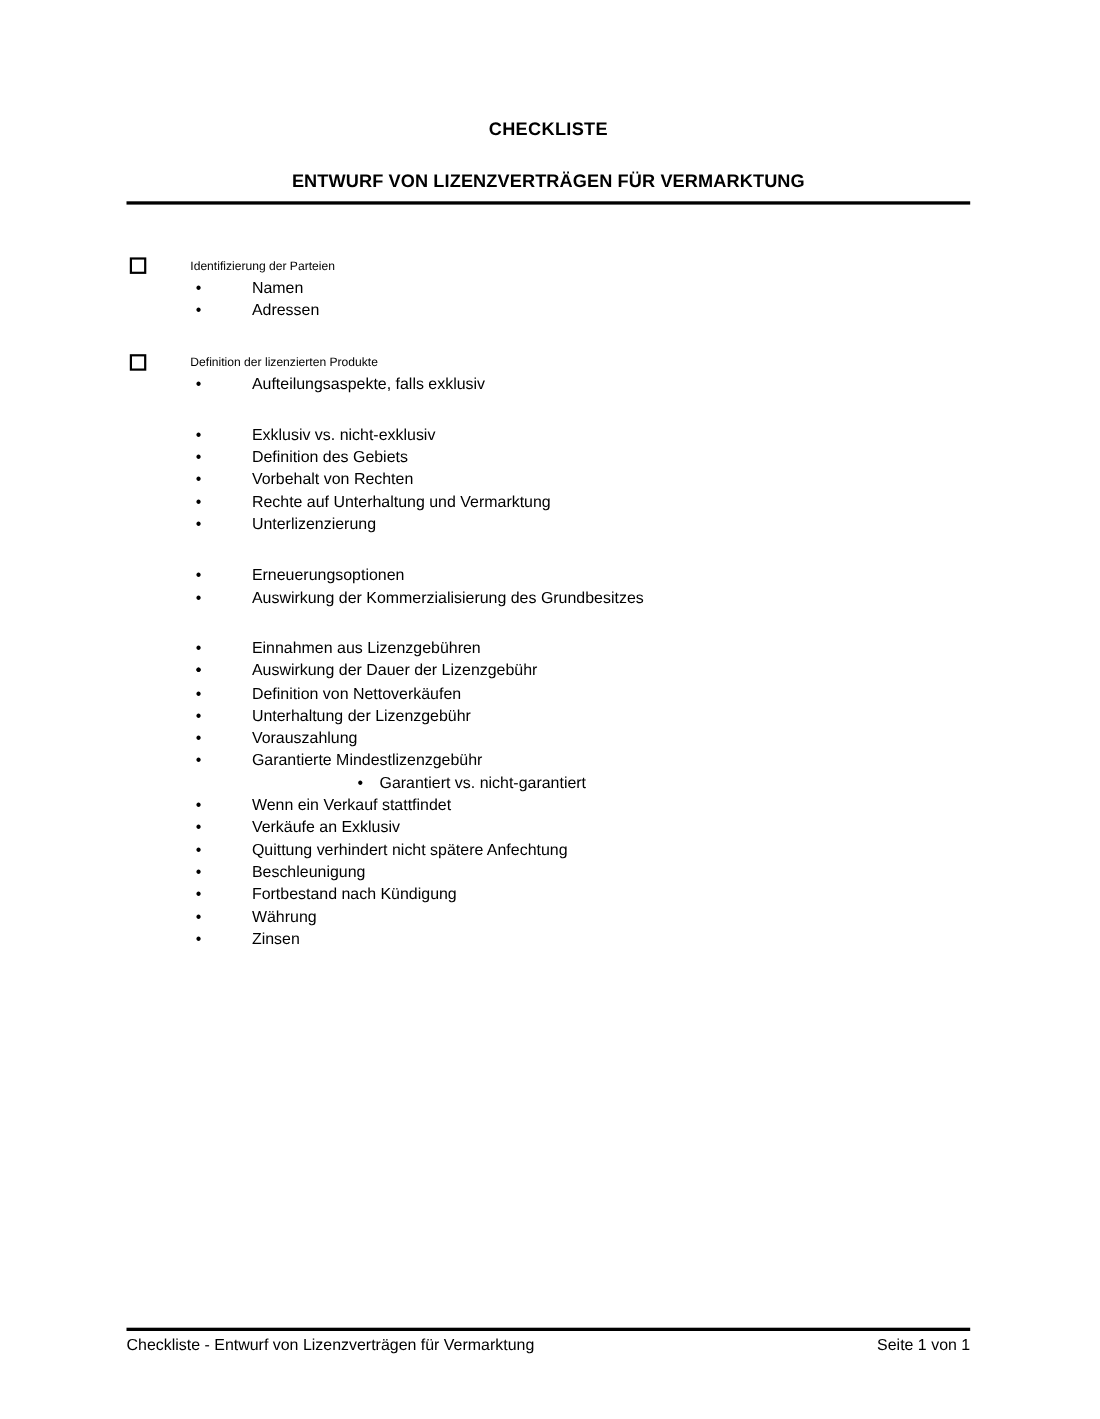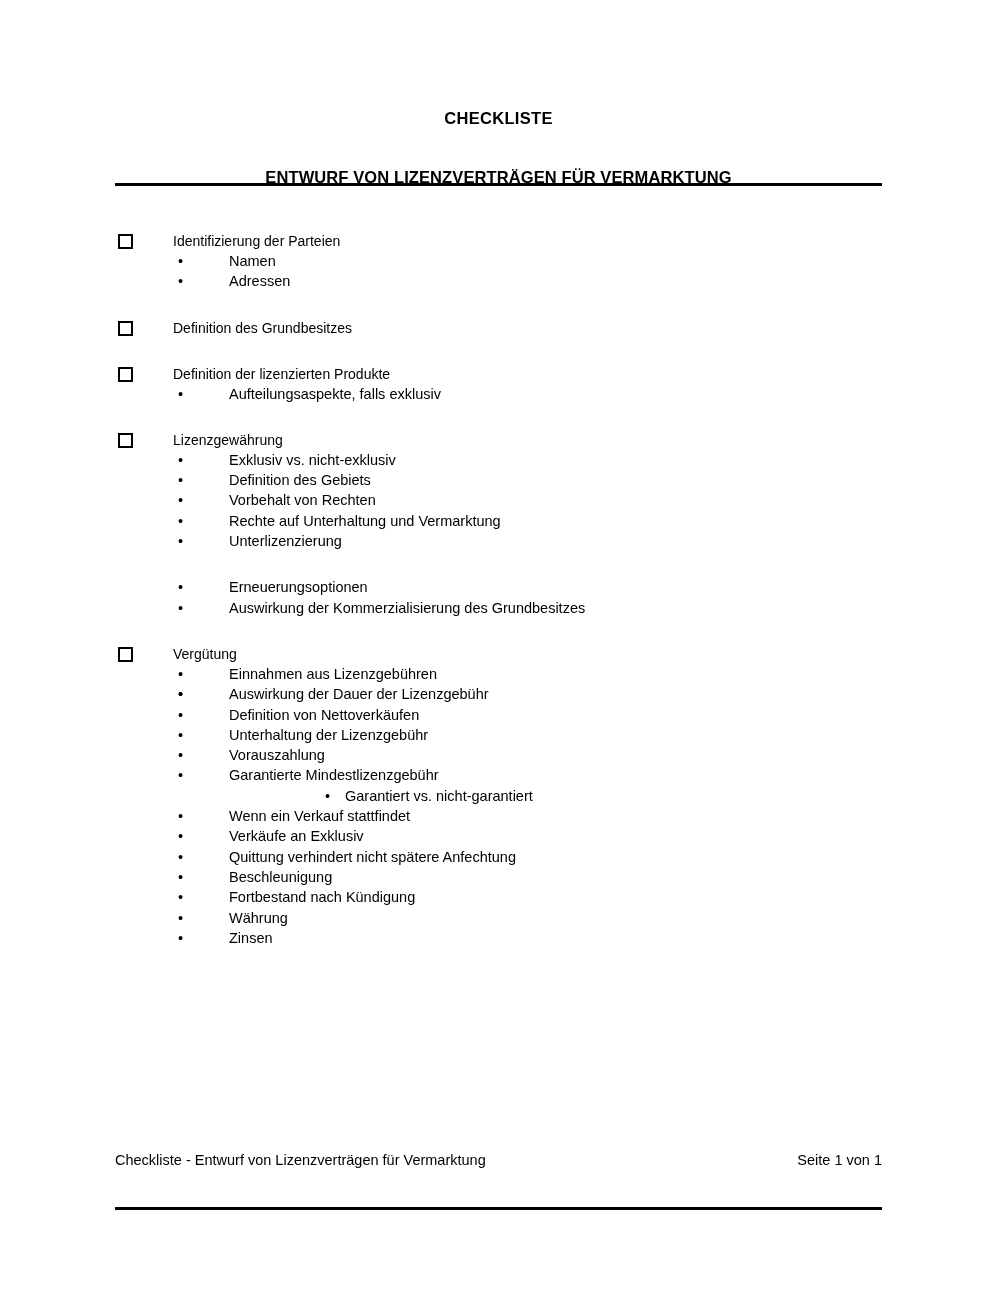--- a/index.html
+++ b/index.html
@@ -40,21 +40,21 @@
     letter-spacing: 0.3px;
     line-height: 1.3;
     margin: 0;
   }
   .doc-subtitle {
     font-size: 16.5px;
     font-weight: bold;
     text-align: center;
     letter-spacing: 0.1px;
     line-height: 1.3;
-    margin: 12px;
+    margin: 0;
     padding-top: 26px;
   }
   .header-rule {
     position: absolute;
     left: 115px;
     top: 183px;
     width: 767px;
     height: 3px;
     background: #000000;
   }
@@ -82,21 +82,21 @@
     left: 118px;
     top: 3px;
     width: 11px;
     height: 11px;
     border: 2.5px solid #000000;
     background: #ffffff;
     box-sizing: content-box;
   }
   .check-label {
     display: inline-block;
-    font-size: 14px;
+    font-size: 11px;
     line-height: 20px;
   }
 
   ul.sub-list, ul.sub-sub-list {
     list-style: none;
     margin: 0;
     padding: 0;
   }
   ul.sub-list > li.sub-item {
     position: relative;
@@ -130,21 +130,21 @@
     position: absolute;
     left: 115px;
     top: 1207px;
     width: 767px;
     height: 2.5px;
     background: #000000;
   }
   .doc-footer {
     position: absolute;
     left: 115px;
-    top: 1150px;
+    top: 1213px;
     width: 767px;
     display: flex;
     justify-content: space-between;
     align-items: baseline;
     font-size: 14.5px;
     line-height: 20px;
   }
   .footer-left { text-align: left; }
   .footer-right { text-align: right; white-space: nowrap; }
 </style>
@@ -162,46 +162,41 @@
 
   <div class="checklist" id="checklist-root">
       <div class="check-group">
         <div class="check-head"><span class="checkbox"></span><span class="check-label">Identifizierung der Parteien</span></div>
         <ul class="sub-list">
           <li class="sub-item"><span class="bullet">•</span><span>Namen</span></li>
           <li class="sub-item"><span class="bullet">•</span><span>Adressen</span></li>
         </ul>
       </div>
       <div class="check-group">
-        <div class="check-head"><span class="checkbox"></span><span class="check-label">Definition des Grundbesitzes</span></div>
-      </div>
-      <div class="check-group">
         <div class="check-head"><span class="checkbox"></span><span class="check-label">Definition der lizenzierten Produkte</span></div>
         <ul class="sub-list">
           <li class="sub-item"><span class="bullet">•</span><span>Aufteilungsaspekte, falls exklusiv</span></li>
         </ul>
       </div>
       <div class="check-group">
-        <div class="check-head"><span class="checkbox"></span><span class="check-label">Lizenzgewährung</span></div>
         <ul class="sub-list">
           <li class="sub-item"><span class="bullet">•</span><span>Exklusiv vs. nicht-exklusiv</span></li>
           <li class="sub-item"><span class="bullet">•</span><span>Definition des Gebiets</span></li>
           <li class="sub-item"><span class="bullet">•</span><span>Vorbehalt von Rechten</span></li>
           <li class="sub-item"><span class="bullet">•</span><span>Rechte auf Unterhaltung und Vermarktung</span></li>
           <li class="sub-item"><span class="bullet">•</span><span>Unterlizenzierung</span></li>
         </ul>
       </div>
       <div class="check-group">
         <ul class="sub-list">
           <li class="sub-item"><span class="bullet">•</span><span>Erneuerungsoptionen</span></li>
           <li class="sub-item"><span class="bullet">•</span><span>Auswirkung der Kommerzialisierung des Grundbesitzes</span></li>
         </ul>
       </div>
       <div class="check-group">
-        <div class="check-head"><span class="checkbox"></span><span class="check-label">Vergütung</span></div>
         <ul class="sub-list">
           <li class="sub-item"><span class="bullet">•</span><span>Einnahmen aus Lizenzgebühren</span></li>
           <li class="sub-item"><span class="bullet">•</span></li>
           <li class="sub-item"><span class="bullet">•</span><span>Auswirkung der Dauer der Lizenzgebühr</span></li>
           <li class="sub-item"><span class="bullet">•</span><span>Definition von Nettoverkäufen</span></li>
           <li class="sub-item"><span class="bullet">•</span><span>Unterhaltung der Lizenzgebühr</span></li>
           <li class="sub-item"><span class="bullet">•</span><span>Vorauszahlung</span></li>
           <li class="sub-item"><span class="bullet">•</span><span>Garantierte Mindestlizenzgebühr</span></li>
           <ul class="sub-sub-list">
             <li class="sub-sub-item"><span class="bullet">•</span><span>Garantiert vs. nicht-garantiert</span></li>

